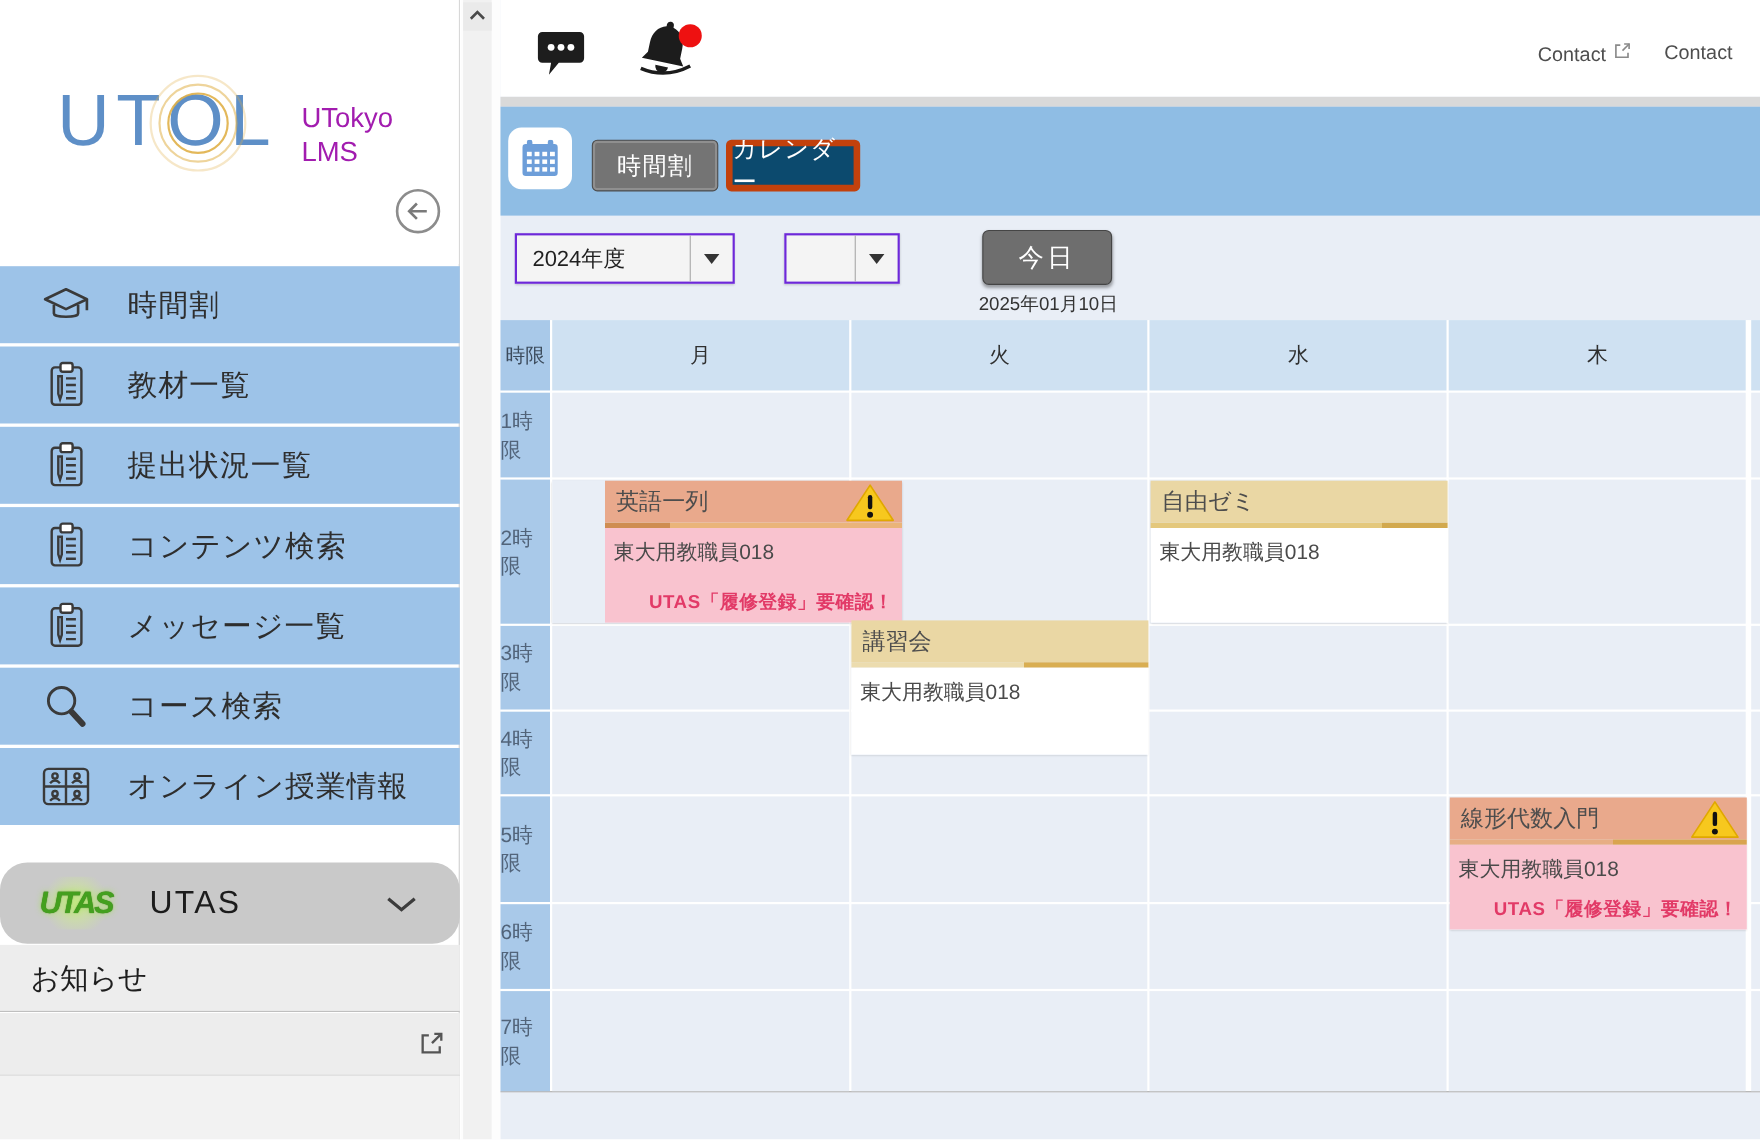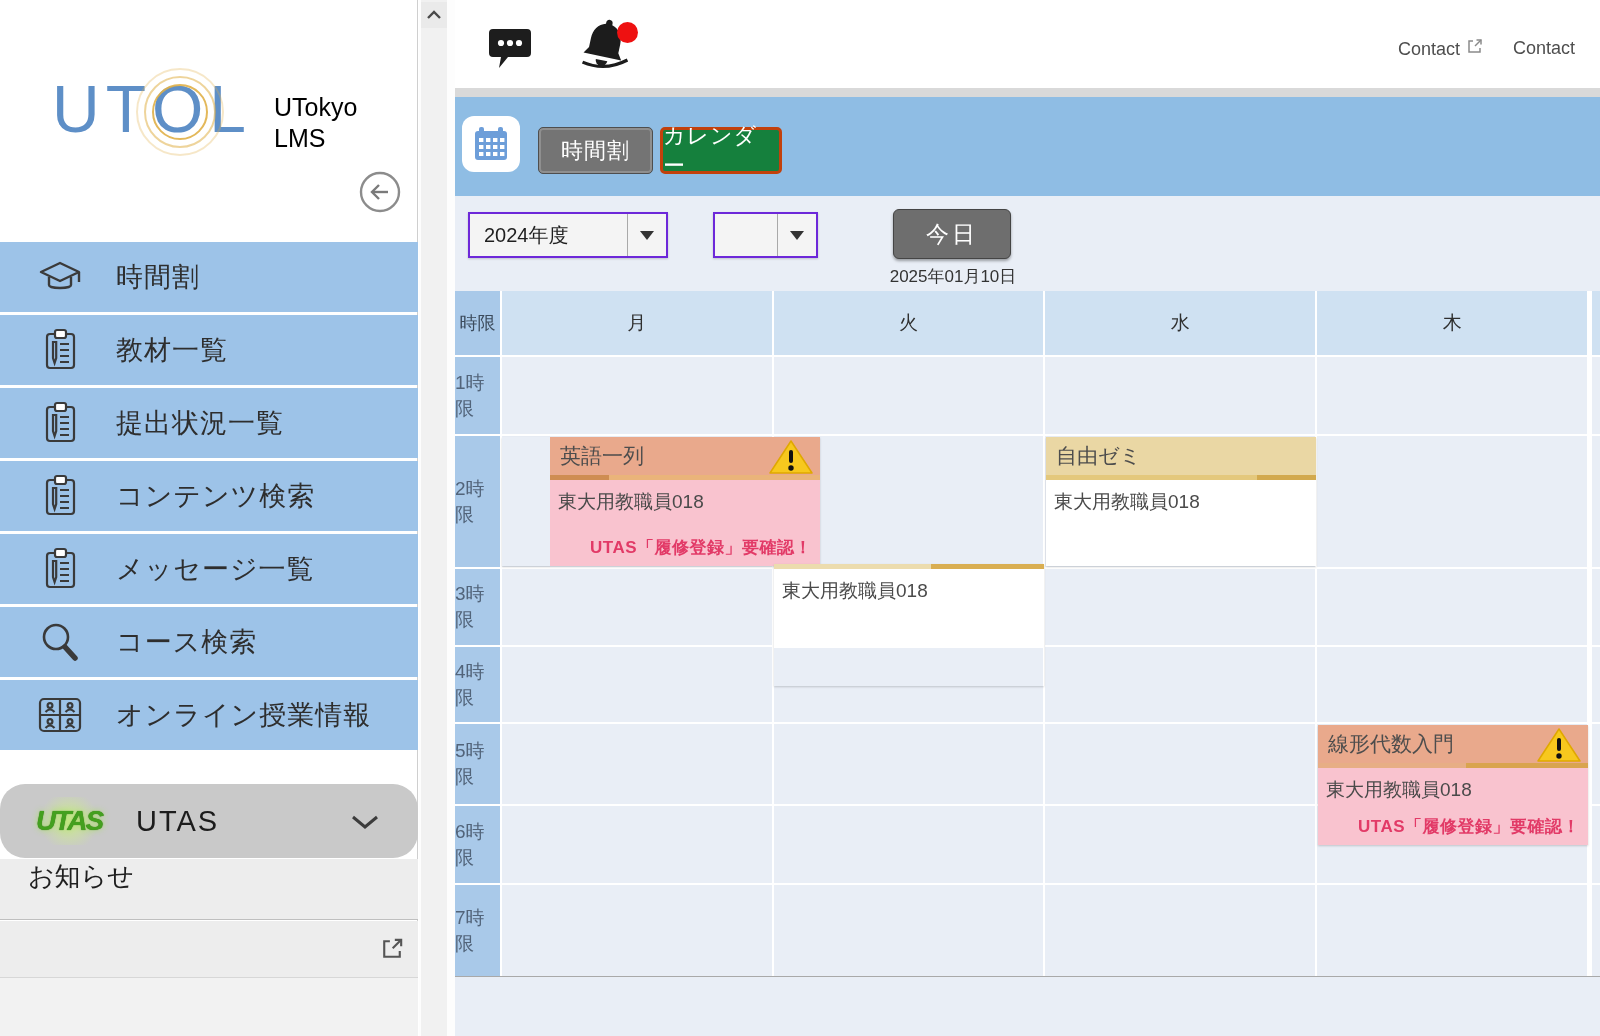--- a/index.html
+++ b/index.html
@@ -9,34 +9,34 @@
   .sidebar{position:absolute;left:0;top:0;width:418px;height:1036px;background:#ffffff;border-right:1px solid #cfcfcf;box-sizing:border-box;}
   .logo-area{position:relative;height:240px;background:#fff;}
   .logo-row{position:absolute;left:52px;top:76px;display:flex;align-items:flex-start;}
   .logo-letter{font-size:66px;line-height:1;color:#5e8fc7;letter-spacing:6px;font-weight:400;}
   .logo-o{position:relative;}
   .rings{position:absolute;left:46%;top:52%;width:0;height:0;pointer-events:none;}
   .ring{position:absolute;border-radius:50%;}
   .r1{left:-26px;top:-26px;width:52px;height:52px;border:2px solid rgba(224,176,72,.9);}
   .r2{left:-34px;top:-34px;width:68px;height:68px;border:2px solid rgba(224,176,72,.55);}
   .r3{left:-42px;top:-42px;width:84px;height:84px;border:2px solid rgba(224,176,72,.3);}
-  .logo-sub{position:absolute;left:274px;top:92px;color:#000000;font-size:25px;line-height:1.25;}
+  .logo-sub{position:absolute;left:274px;top:92px;color:#a21caf;font-size:25px;line-height:1.25;}
   .collapse-btn{position:absolute;left:358px;top:170px;width:44px;height:44px;cursor:pointer;}
 
   .nav{position:absolute;top:242px;left:0;width:418px;}
   .nav-item{height:70px;background:#9dc3e8;margin-bottom:3px;display:flex;align-items:center;cursor:pointer;}
   .nav-icon{width:48px;margin-left:36px;display:flex;justify-content:center;}
   .nav-label{margin-left:32px;font-size:27px;color:#2e2e2e;letter-spacing:1px;}
 
   .utas-header{position:absolute;top:784px;left:0;width:418px;height:74px;background:#c9c9c9;display:flex;align-items:center;cursor:pointer;border-radius:25px;}
   .utas-logo{margin-left:34px;width:70px;height:48px;display:flex;align-items:center;justify-content:center;background:radial-gradient(circle,#cdeb8f 0%,rgba(205,235,143,0) 70%);}
   .utas-logo span{font-size:28px;font-weight:800;font-style:italic;color:#44a01f;letter-spacing:-2px;text-shadow:0 0 1px #2c6d12,0 0 6px #a8df66;}
   .utas-title{margin-left:32px;font-size:29px;color:#1c1c1c;letter-spacing:2px;}
   .utas-chevron{position:absolute;right:38px;top:30px;}
-  .utas-row{position:absolute;left:0;width:418px;background:#ededed;display:flex;align-items:flex-start;cursor:pointer;box-sizing:border-box;}
+  .utas-row{position:absolute;left:0;width:418px;background:#ededed;display:flex;align-items:center;cursor:pointer;box-sizing:border-box;}
   .utas-row1{top:859px;height:61px;border-bottom:1px solid #bfbfbf;}
   .utas-row1 .utas-row-label{margin-left:28px;font-size:26px;color:#1f1f1f;}
   .utas-row2{top:921px;height:57px;border-bottom:1px solid #d7d7d7;}
   .utas-row2 .utas-row-label{margin-left:10px;font-size:24px;font-weight:600;color:#1f1f1f;}
   .ext-icon{position:absolute;right:14px;top:50%;transform:translateY(-50%);display:flex;}
   .sidebar-bottom{position:absolute;top:978px;left:0;width:418px;height:58px;background:#f2f2f2;}
 
   
   .scroll-strip{position:absolute;left:419px;top:0;width:36px;height:1036px;background:#fdfdfd;}
   .scroll-track{position:absolute;left:2px;top:0;width:26px;height:1036px;background:#f1f1f1;}
@@ -49,21 +49,21 @@
   .bell-btn{position:absolute;left:120px;top:14px;cursor:pointer;display:flex;}
   .red-dot{position:absolute;left:162px;top:22px;width:21px;height:21px;border-radius:50%;background:#ee1111;}
   .top-link{position:absolute;top:38px;display:flex;align-items:center;gap:6px;font-size:18px;color:#4e4e4e;cursor:pointer;white-space:nowrap;}
   .link-manual{left:943px;}
   .link-contact{left:1058px;}
   .gray-strip{position:absolute;top:88px;left:0;width:1145px;height:9px;background:#d9d9d9;}
   .blue-band{position:absolute;top:97px;left:0;width:1145px;height:99px;background:#8fbde4;}
   .cal-tile{position:absolute;left:7px;top:19px;width:58px;height:56px;background:#ffffff;border-radius:12px;display:flex;align-items:center;justify-content:center;}
   .tab{position:absolute;top:30px;height:47px;border-radius:5px;color:#ffffff;font-size:22px;display:flex;align-items:center;justify-content:center;cursor:pointer;letter-spacing:1px;box-sizing:border-box;}
   .tab-active{left:83px;width:115px;background:#747474;border:1px solid #4e4e4e;box-shadow:inset 0 0 0 2px #8f8f8f;}
-  .tab-inactive{left:205px;width:122px;background:#15803d;border:3px solid #c2410c;}
+  .tab-inactive{left:205px;width:122px;background:#0c4a6e;border:6px solid #c2410c;}
 
   .select{position:absolute;top:212px;height:46px;background:#f4f4f4;border:2px solid #6d28d9;display:flex;align-items:stretch;cursor:pointer;box-shadow:0 1px 2px rgba(0,0,0,.18);box-sizing:border-box;}
   .select-val{flex:1;display:flex;align-items:center;font-size:20px;color:#1f1f1f;padding-left:14px;}
   .select-sep{width:1px;background:#a9a9a9;}
   .select-arrow{width:38px;display:flex;align-items:center;justify-content:center;}
   .sel-year{left:13px;width:200px;}
   .sel-term{left:258px;width:105px;}
   .today-btn{position:absolute;left:438px;top:209px;width:118px;height:50px;background:#6e6e6e;border:1px solid #454545;border-radius:6px;color:#fff;font-size:23px;letter-spacing:3px;display:flex;align-items:center;justify-content:center;cursor:pointer;box-shadow:0 2px 3px rgba(0,0,0,.35);box-sizing:border-box;}
   .today-date{position:absolute;left:420px;top:265px;width:156px;text-align:center;font-size:17px;color:#333333;}
 
@@ -384,21 +384,21 @@
         <div class="cell c-s"></div>
       </div>
       <div class="trow" style="height:75px">
         <div class="cell c-p">4時限</div>
         <div class="cell c-d"></div>
         <div class="cell c-d"></div>
         <div class="cell c-d"></div>
         <div class="cell c-d"></div>
         <div class="cell c-s"></div>
       </div>
-      <div class="trow" style="height:80px">
+      <div class="trow" style="height:96px">
         <div class="cell c-p">5時限</div>
         <div class="cell c-d"></div>
         <div class="cell c-d"></div>
         <div class="cell c-d"></div>
         <div class="cell c-d"></div>
         <div class="cell c-s"></div>
       </div>
       <div class="trow" style="height:77px">
         <div class="cell c-p">6時限</div>
         <div class="cell c-d"></div>
@@ -429,20 +429,23 @@
         </span>
       </div>
       <div class="card-bar bar0"></div>
       <div class="card-b">
         <div class="instr">東大用教職員018</div>
         <div class="note">UTAS「履修登録」要確認！</div>
       </div>
     </div>
 
     <div class="card card-normal" id="card-1">
+      <div class="card-h">
+        <span>講習会</span>
+      </div>
       <div class="card-bar bar1"></div>
       <div class="card-b">
         <div class="instr">東大用教職員018</div>
       </div>
     </div>
 
     <div class="card card-normal" id="card-2">
       <div class="card-h">
         <span>自由ゼミ</span>
       </div>

